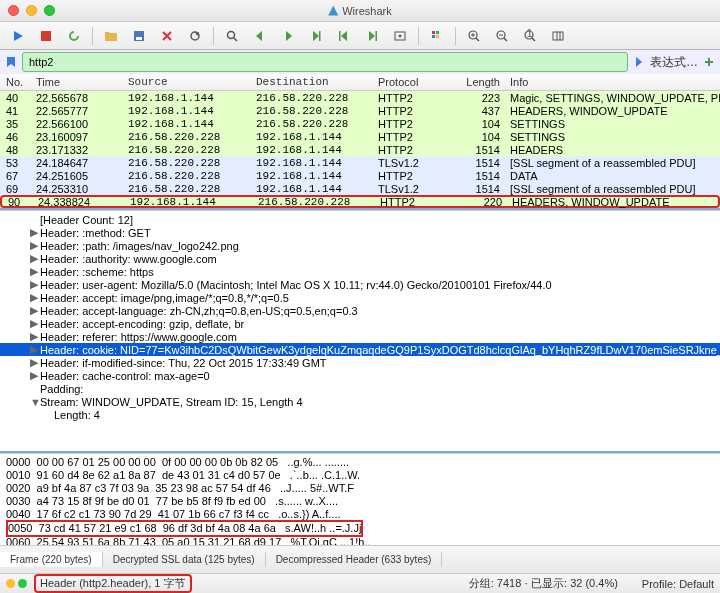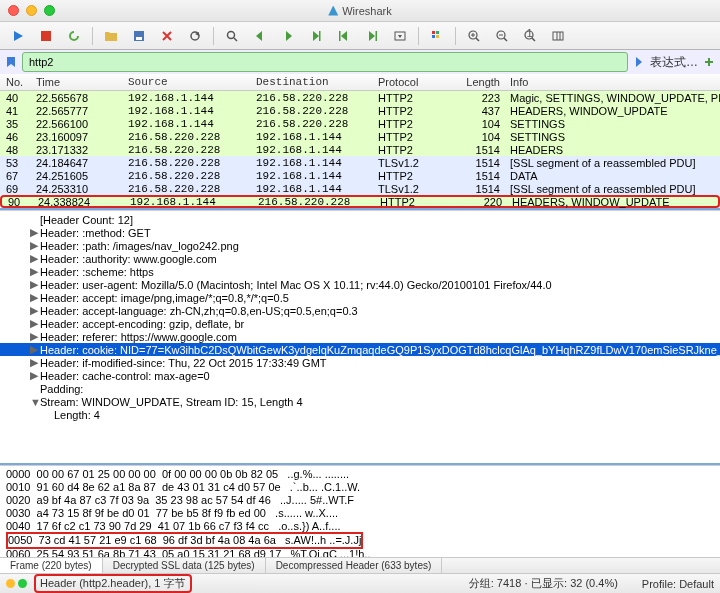--- a/index.html
+++ b/index.html
@@ -22,21 +22,21 @@
 .c-no{width:36px;padding-left:6px;} .c-time{width:92px;} .c-src{width:128px;font-family:Liberation Mono, monospace;} .c-dst{width:122px;font-family:Liberation Mono, monospace;} .c-proto{width:78px;} .c-len{width:50px;text-align:right;padding-right:6px;} .c-info{flex:1;padding-left:4px;overflow:hidden;white-space:nowrap;}
 .pktrow { display:flex; height:13px; align-items:center; font-family:Menlo,Consolas,monospace; font-size:10px; white-space:nowrap; }
 .http2 { background:#e4ffc7; } .tls { background:#e3edff; } .sel { border:2px solid #d22; border-radius:4px; }
 .details { flex:1 1 auto; background:#fff; overflow:hidden; border-top:1px solid #cfcfcf; border-bottom:2px solid #7aa8e0; font-family:Menlo,Consolas,monospace; font-size:10px; padding:2px 0; }
 .drow { display:flex; align-items:center; height:13px; padding-left:30px; white-space:nowrap; overflow:hidden; }
 .drow.l2{padding-left:44px;} .tri{display:inline-block;width:8px;text-align:center;color:#666;margin-right:2px;}
 .drow.sel2 { background:#0a5cd6; color:#fff; }
 .hex { flex:0 0 auto; background:#fff; font-family:Menlo,Consolas,monospace; font-size:10px; padding:2px 6px; line-height:13px; border-top:1px solid #cfcfcf; max-height:92px; overflow:hidden; }
 .hexrow { white-space:pre; }
 .hexrow.hl{border:2px solid #d22;border-radius:0;display:inline-block;margin:-1px 0;}
-.tabs { height:16px; background:linear-gradient(#f7f7f7,#e8e8e8); display:flex; align-items:center; border-top:1px solid #c9c9c9; }
+.tabs { height:28px; background:linear-gradient(#f7f7f7,#e8e8e8); display:flex; align-items:center; border-top:1px solid #c9c9c9; }
 .tab { padding:2px 10px; font-size:10px; color:#333; border-right:1px solid #c9c9c9; }
 .tab.act{background:#fff;}
 .status { height:20px; background:linear-gradient(#f7f7f7,#e8e8e8); border-top:1px solid #c9c9c9; display:flex; align-items:center; padding:0 6px; font-size:10px; color:#333; }
 .status .dot{width:9px;height:9px;border-radius:50%;margin-right:3px;} .dy{background:#ffbd2e;} .dg{background:#27c93f;}
 .status .sfield { border:2px solid #d22; border-radius:4px; padding:0 4px; margin-left:4px; }
 .status .sp{flex:1;} 
 svg{display:block;}
 </style>
 </head>
 <body>

